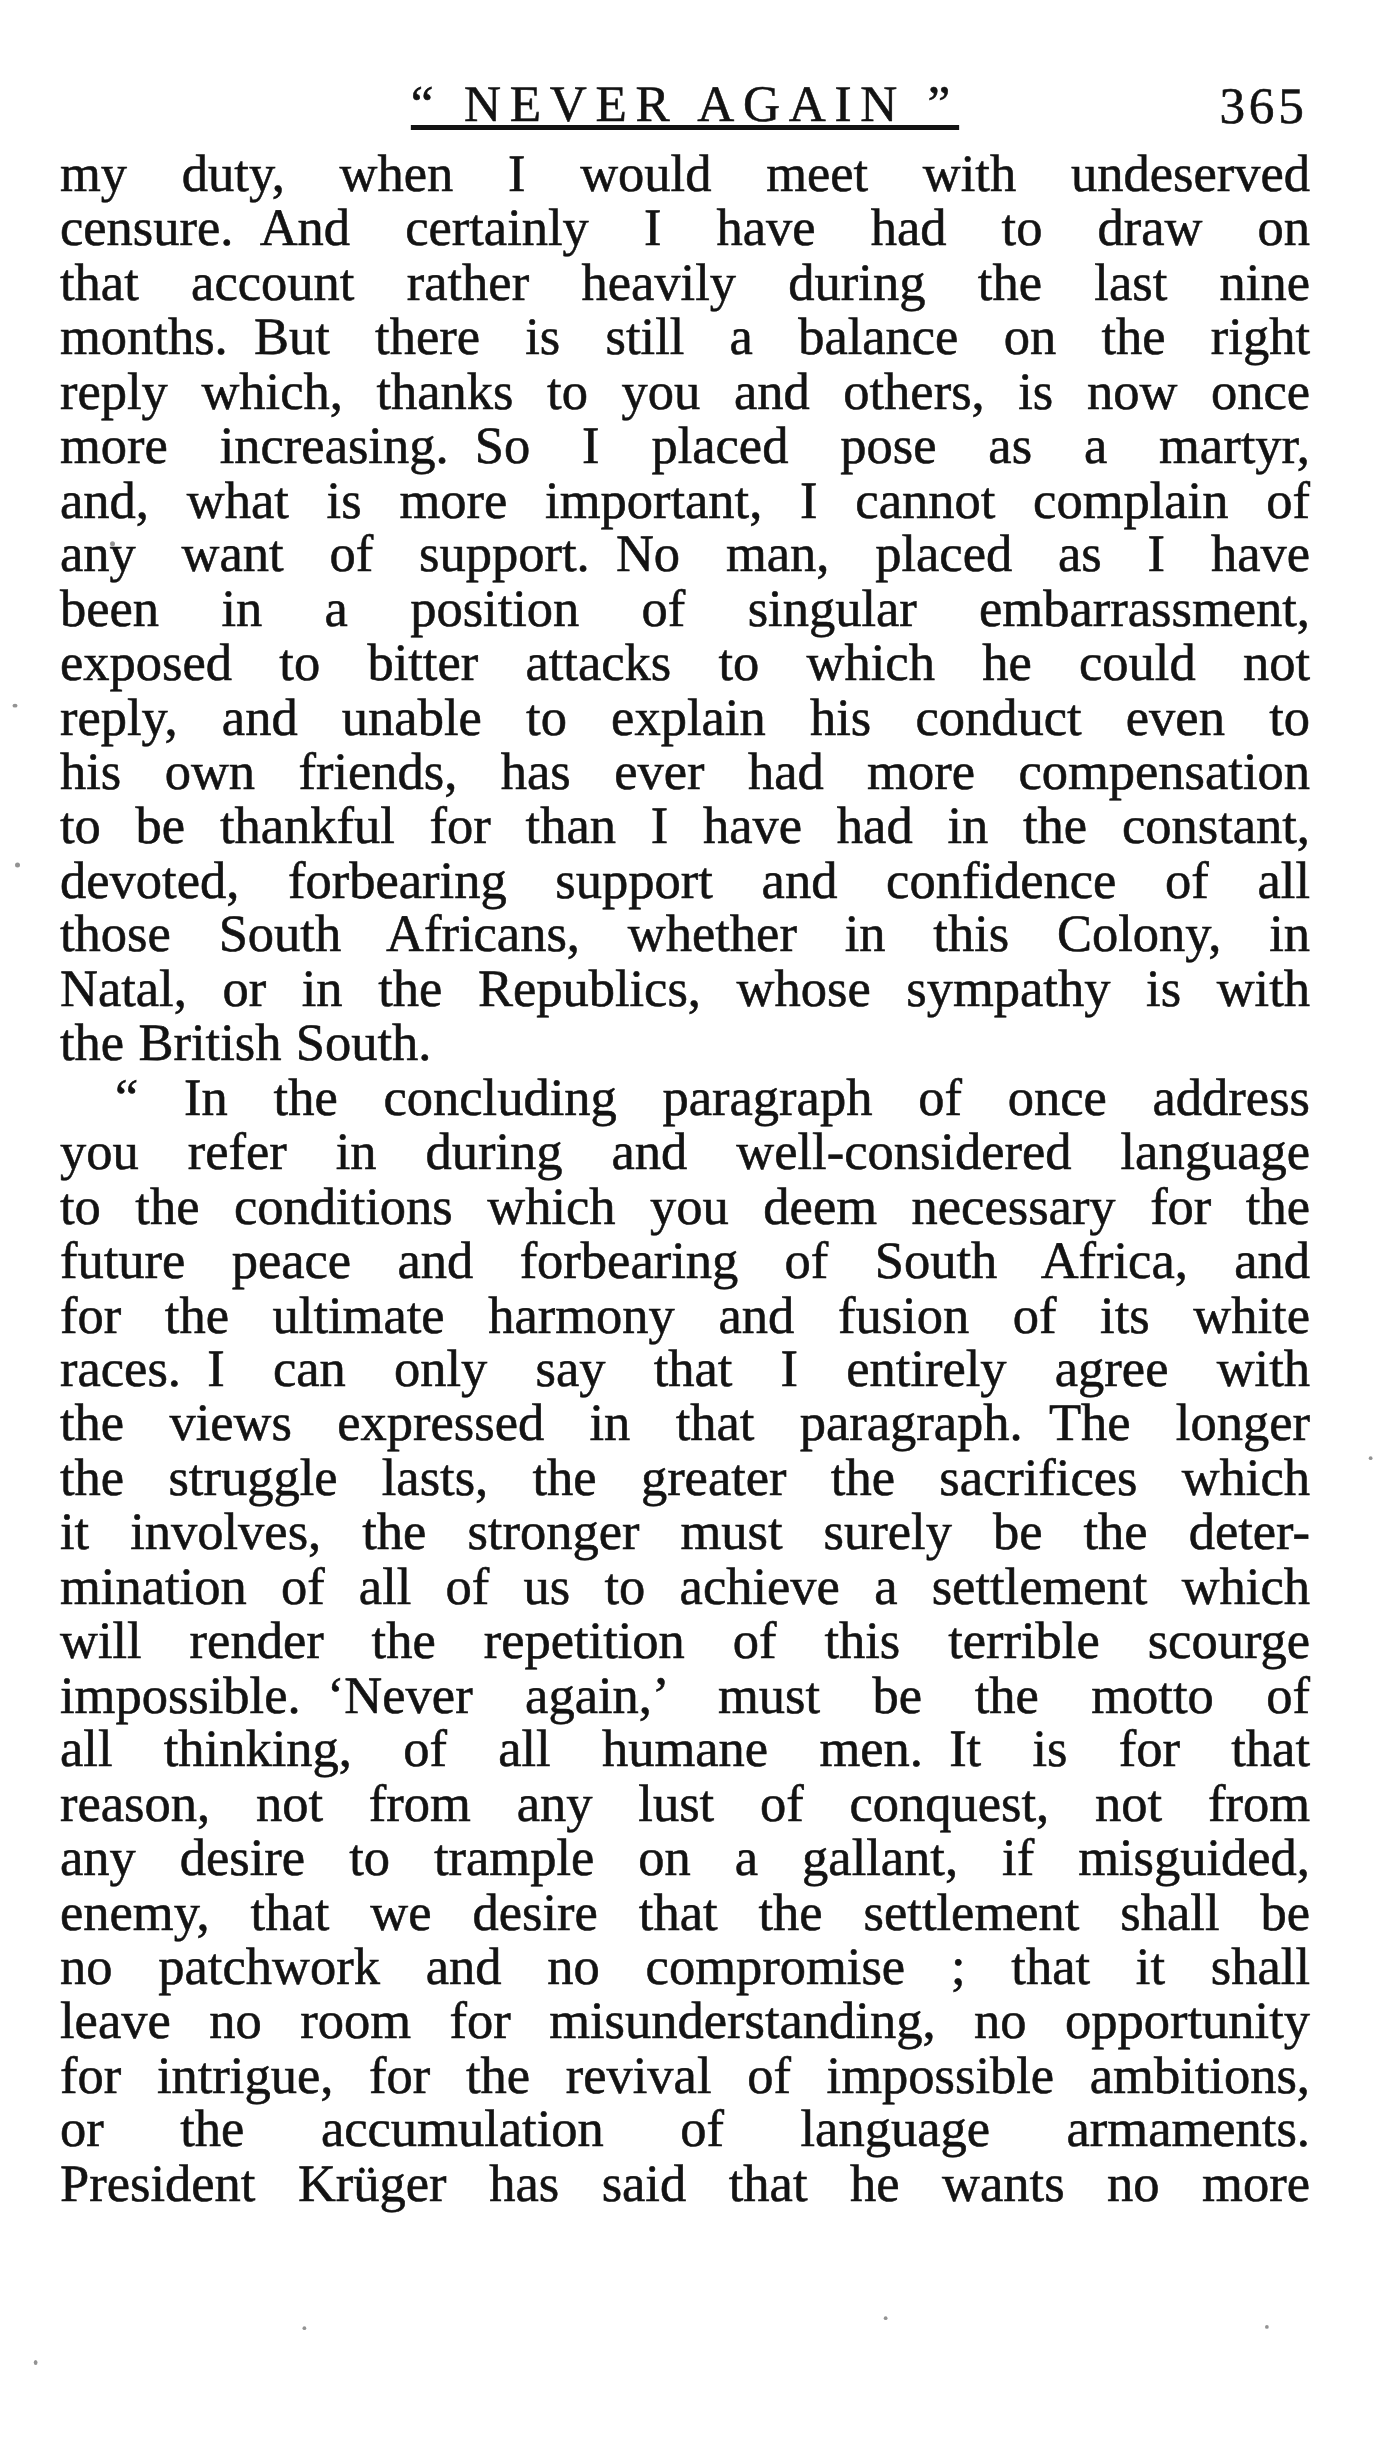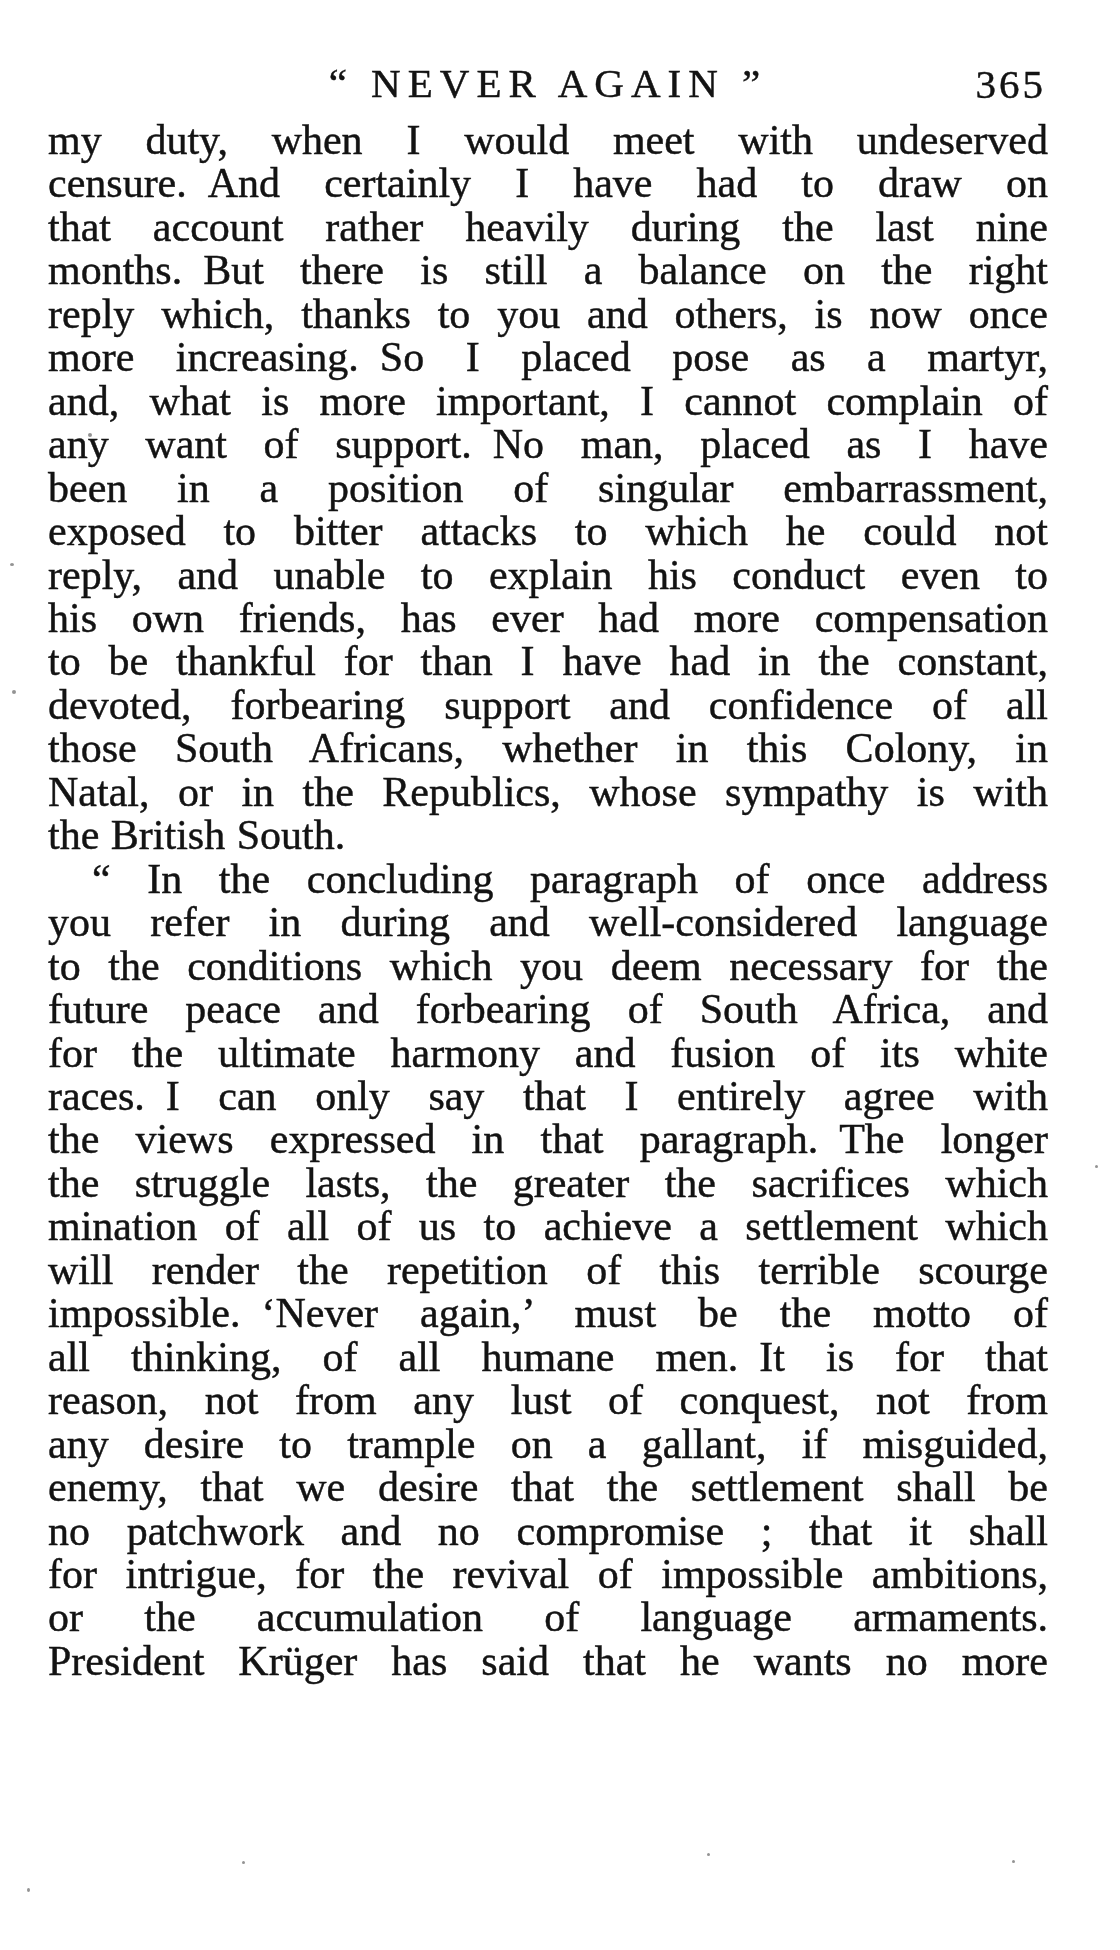--- a/index.html
+++ b/index.html
@@ -21,20 +21,21 @@
     width:1000px;
     height:52px;
     font-size:41px;
     line-height:50px;
   }
   .head-title{
     display:block;
     text-align:center;
     letter-spacing:7px;
     white-space:nowrap;
+    text-decoration:underline;
   }
   .folio{
     position:absolute;
     right:2px;
     top:1px;
     letter-spacing:3px;
   }
   .text-block{
     position:absolute;
     left:48px;
@@ -87,28 +88,30 @@
     <div class="line flush">the British South.</div>
 
     <div class="line indent">“ In the concluding paragraph of once address</div>
     <div class="line">you refer in during and well-considered language</div>
     <div class="line">to the conditions which you deem necessary for the</div>
     <div class="line">future peace and forbearing of South Africa, and</div>
     <div class="line">for the ultimate harmony and fusion of its white</div>
     <div class="line">races. I can only say that I entirely agree with</div>
     <div class="line">the views expressed in that paragraph. The longer</div>
     <div class="line">the struggle lasts, the greater the sacrifices which</div>
+    <div class="line">it involves, the stronger must surely be the deter-</div>
     <div class="line">mination of all of us to achieve a settlement which</div>
     <div class="line">will render the repetition of this terrible scourge</div>
     <div class="line">impossible. ‘Never again,’ must be the motto of</div>
     <div class="line">all thinking, of all humane men. It is for that</div>
     <div class="line">reason, not from any lust of conquest, not from</div>
     <div class="line">any desire to trample on a gallant, if misguided,</div>
     <div class="line">enemy, that we desire that the settlement shall be</div>
     <div class="line">no patchwork and no compromise ; that it shall</div>
+    <div class="line">leave no room for misunderstanding, no opportunity</div>
     <div class="line">for intrigue, for the revival of impossible ambitions,</div>
     <div class="line">or the accumulation of language armaments.</div>
     <div class="line">President Krüger has said that he wants no more</div>
   </main>
 
   <div class="speck" style="left:88px;top:433px;width:4px;height:4px;"></div>
   <div class="speck" style="left:10px;top:563px;width:4px;height:3px;"></div>
   <div class="speck" style="left:12px;top:690px;width:4px;height:4px;"></div>
   <div class="speck" style="left:1040px;top:268px;width:3px;height:3px;"></div>
   <div class="speck" style="left:1095px;top:1165px;width:3px;height:3px;"></div>

